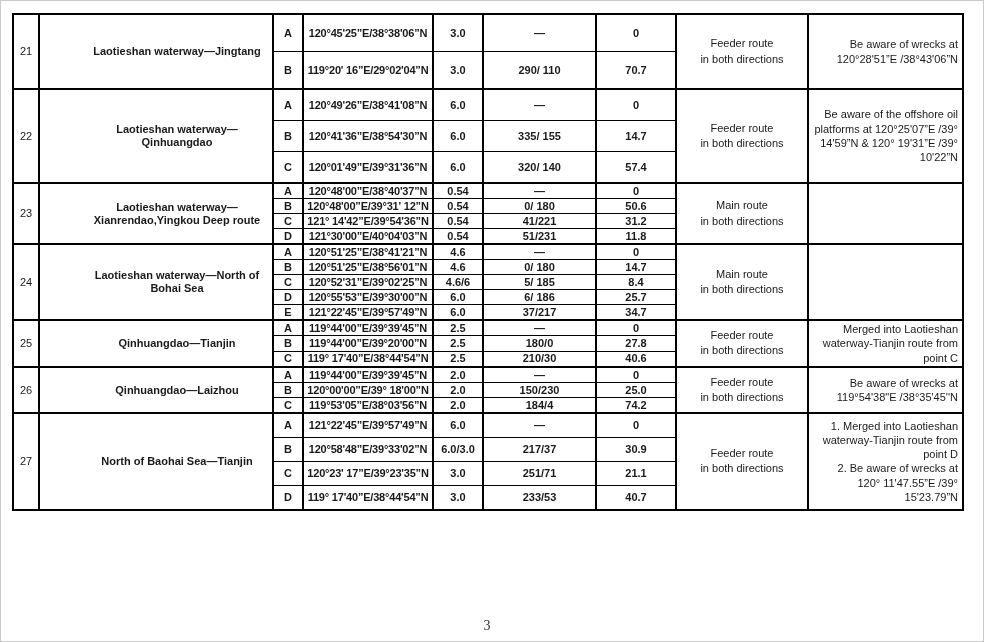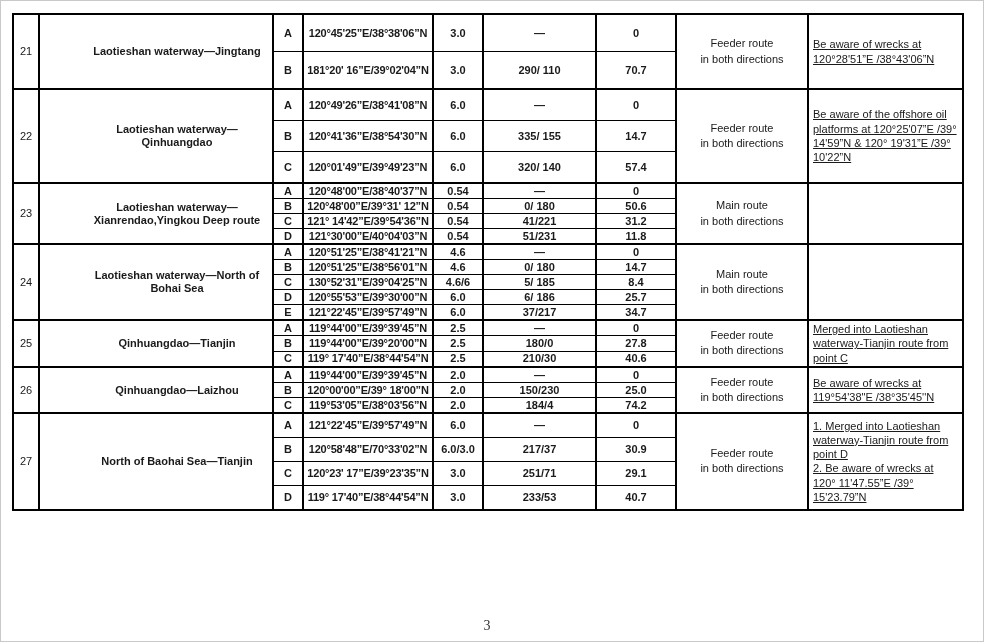--- a/index.html
+++ b/index.html
@@ -19,21 +19,21 @@
     border-left-width:2px;border-right-width:2px;
     text-align:center;vertical-align:middle;
     padding:0 2px;overflow:hidden;
   }
   tr.group-start td{border-top-width:2px;}
   td.no{font-weight:400;}
   td.name{font-weight:700;padding-left:44px;}
   td.letter,td.coord,td.width,td.course,td.distance{font-weight:600;}
   td.coord{letter-spacing:-0.2px;}
   td.type{font-weight:400;white-space:pre-line;line-height:1.4;}
-  td.remark{font-weight:400;text-align:left;white-space:pre-line;line-height:1.3;padding:1px 4px;text-decoration:underline;}
+  td.remark{font-weight:400;text-align:right;white-space:pre-line;line-height:1.3;padding:1px 4px;}
   
   tr.g0 td.sub{height:36px;}
   tr.g1 td.sub{height:30px;}
   tr.g2 td.sub{height:14px;}
   tr.g3 td.sub{height:14px;}
   tr.g4 td.sub{height:14px;}
   tr.g5 td.sub{height:14px;}
   tr.g6 td.sub{height:23px;}
   .page-footer{
     position:absolute;left:12px;top:618px;width:950px;
@@ -65,21 +65,21 @@
         <td class="sub coord">120°45'25”E/38°38'06”N</td>
         <td class="sub width">3.0</td>
         <td class="sub course">—</td>
         <td class="sub distance">0</td>
         <td class="type" rowspan="2">Feeder route
 in both directions</td>
         <td class="remark" rowspan="2">Be aware of wrecks at 120°28'51”E /38°43'06”N</td>
       </tr>
       <tr class="g0">
         <td class="sub letter">B</td>
-        <td class="sub coord">181°20' 16”E/39°02'04”N</td>
+        <td class="sub coord">119°20' 16”E/29°02'04”N</td>
         <td class="sub width">3.0</td>
         <td class="sub course">290/ 110</td>
         <td class="sub distance">70.7</td>
       </tr>
       <tr class="g1 group-start">
         <td class="no" rowspan="3">22</td>
         <td class="name" rowspan="3">Laotieshan waterway—Qinhuangdao</td>
         <td class="sub letter">A</td>
         <td class="sub coord">120°49'26”E/38°41'08”N</td>
         <td class="sub width">6.0</td>
@@ -91,21 +91,21 @@
       </tr>
       <tr class="g1">
         <td class="sub letter">B</td>
         <td class="sub coord">120°41'36”E/38°54'30”N</td>
         <td class="sub width">6.0</td>
         <td class="sub course">335/ 155</td>
         <td class="sub distance">14.7</td>
       </tr>
       <tr class="g1">
         <td class="sub letter">C</td>
-        <td class="sub coord">120°01'49”E/39°49'23”N</td>
+        <td class="sub coord">120°01'49”E/39°31'36”N</td>
         <td class="sub width">6.0</td>
         <td class="sub course">320/ 140</td>
         <td class="sub distance">57.4</td>
       </tr>
       <tr class="g2 group-start">
         <td class="no" rowspan="4">23</td>
         <td class="name" rowspan="4">Laotieshan waterway—Xianrendao,Yingkou Deep route</td>
         <td class="sub letter">A</td>
         <td class="sub coord">120°48'00”E/38°40'37”N</td>
         <td class="sub width">0.54</td>
@@ -150,21 +150,21 @@
       </tr>
       <tr class="g3">
         <td class="sub letter">B</td>
         <td class="sub coord">120°51'25”E/38°56'01”N</td>
         <td class="sub width">4.6</td>
         <td class="sub course">0/ 180</td>
         <td class="sub distance">14.7</td>
       </tr>
       <tr class="g3">
         <td class="sub letter">C</td>
-        <td class="sub coord">130°52'31”E/39°04'25”N</td>
+        <td class="sub coord">120°52'31”E/39°02'25”N</td>
         <td class="sub width">4.6/6</td>
         <td class="sub course">5/ 185</td>
         <td class="sub distance">8.4</td>
       </tr>
       <tr class="g3">
         <td class="sub letter">D</td>
         <td class="sub coord">120°55'53”E/39°30'00”N</td>
         <td class="sub width">6.0</td>
         <td class="sub course">6/ 186</td>
         <td class="sub distance">25.7</td>
@@ -236,31 +236,31 @@
         <td class="sub width">6.0</td>
         <td class="sub course">—</td>
         <td class="sub distance">0</td>
         <td class="type" rowspan="4">Feeder route
 in both directions</td>
         <td class="remark" rowspan="4">1. Merged into Laotieshan waterway-Tianjin route from point D
 2. Be aware of wrecks at 120° 11'47.55”E /39° 15'23.79”N</td>
       </tr>
       <tr class="g6">
         <td class="sub letter">B</td>
-        <td class="sub coord">120°58'48”E/70°33'02”N</td>
+        <td class="sub coord">120°58'48”E/39°33'02”N</td>
         <td class="sub width">6.0/3.0</td>
         <td class="sub course">217/37</td>
         <td class="sub distance">30.9</td>
       </tr>
       <tr class="g6">
         <td class="sub letter">C</td>
         <td class="sub coord">120°23' 17”E/39°23'35”N</td>
         <td class="sub width">3.0</td>
         <td class="sub course">251/71</td>
-        <td class="sub distance">29.1</td>
+        <td class="sub distance">21.1</td>
       </tr>
       <tr class="g6">
         <td class="sub letter">D</td>
         <td class="sub coord">119° 17'40”E/38°44'54”N</td>
         <td class="sub width">3.0</td>
         <td class="sub course">233/53</td>
         <td class="sub distance">40.7</td>
       </tr>
     </tbody>
 </table>

